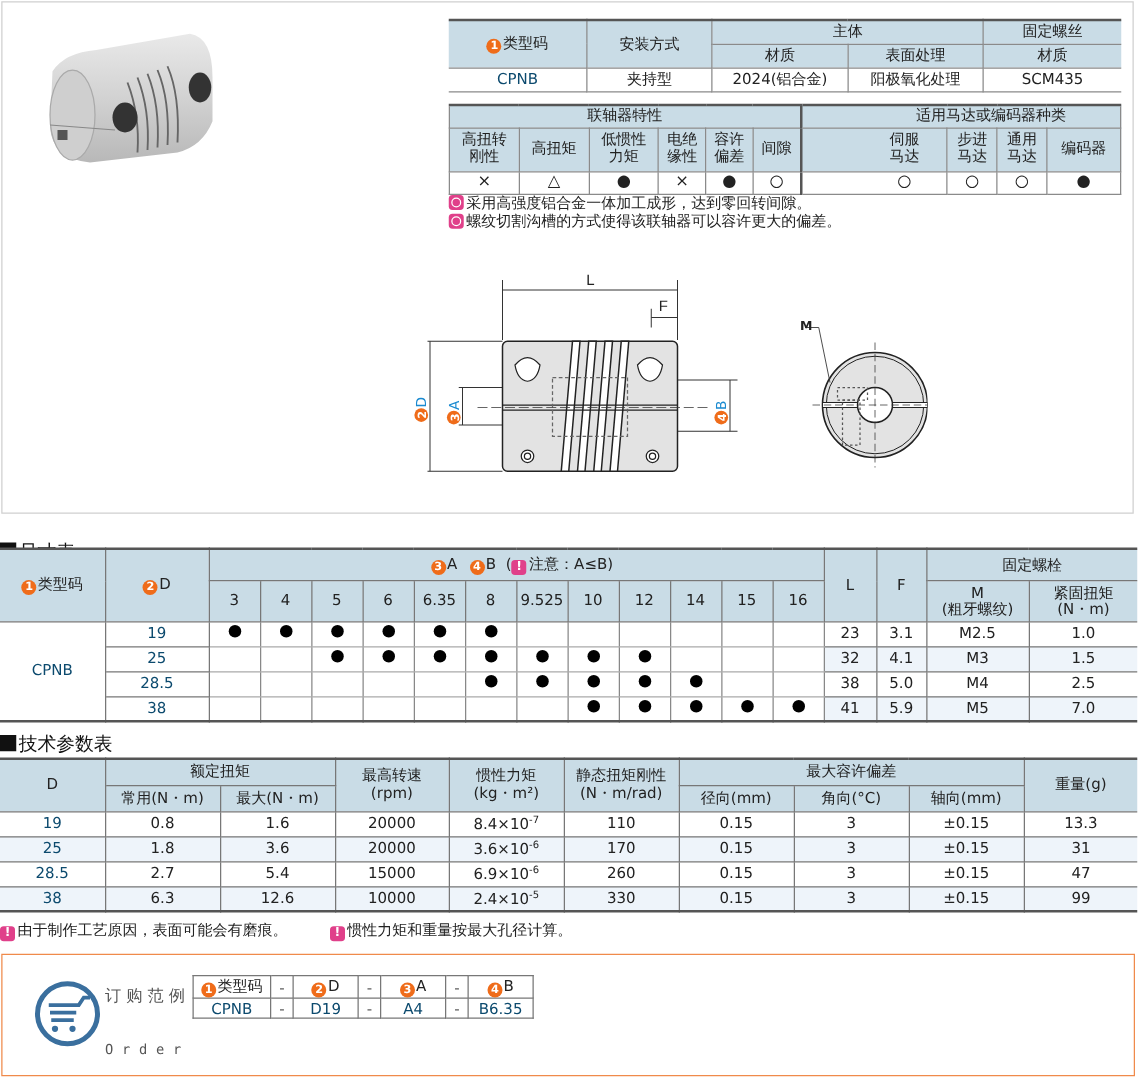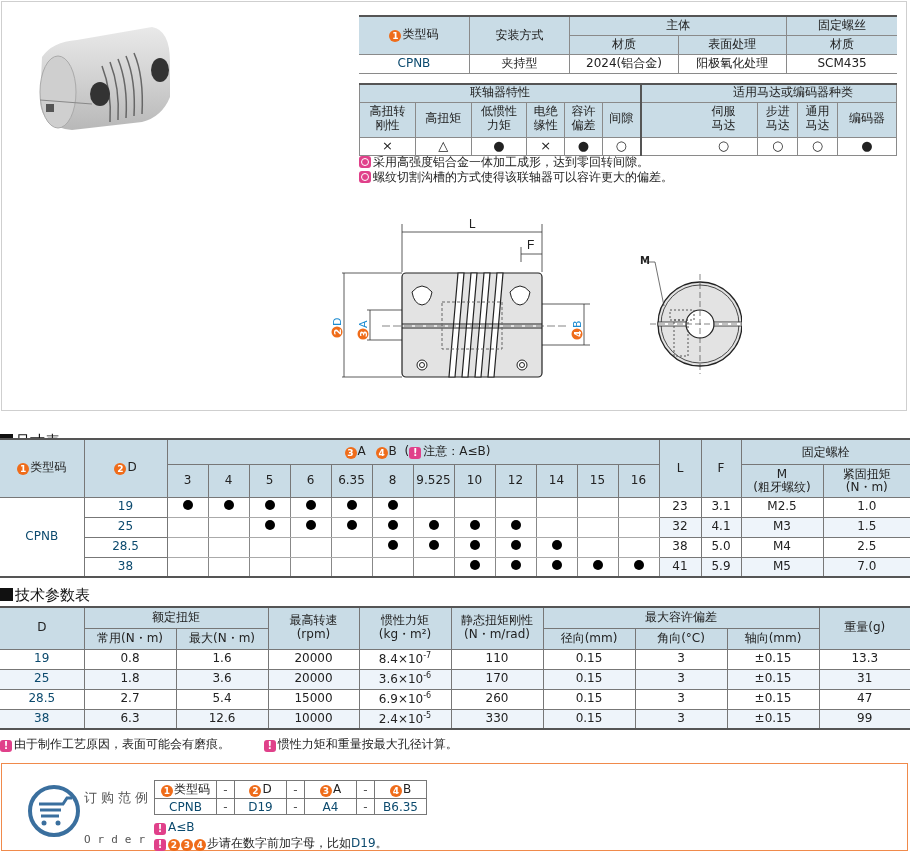--- a/index.html
+++ b/index.html
@@ -34,21 +34,21 @@
   .dim-table tr td:last-child, .dim-table tr th:last-child { border-right: none; }
   .dim-table td.sz { border-color: #aaa #888; }
   .dot { display: inline-block; width: 10px; height: 10px; border-radius: 50%; background: #000; }
   .alt { background: #eef4fa; }
   .tech-table { position: absolute; left: 0; top: 606px; width: 910px; border-top: 2px solid #555; border-bottom: 2px solid #555; }
   .tech-table td, .tech-table th { border: 1px solid #777; text-align: center; font-weight: normal; font-size: 12px; height: 20px; line-height: 1.15; }
   .tech-table tr td:first-child, .tech-table tr th:first-child { border-left: none; }
   .tech-table tr td:last-child, .tech-table tr th:last-child { border-right: none; }
   .notes { position: absolute; left: 0; top: 736px; font-size: 12px; }
   .notes span.n { margin-right: 30px; }
-  .order-box { position: absolute; left: 1px; top: 763px; width: 907px; height: 88px; border: 1.5px solid #f08a4b; background: #fff; }
+  .order-box { position: absolute; left: 1px; top: 763px; width: 907px; height: 98px; border: 1.5px solid #f08a4b; background: #fff; }
   .cart { position: absolute; left: 25px; top: 20px; }
   .order-label { position: absolute; left: 82px; top: 25px; color: #555; font-size: 13px; letter-spacing: 4px; line-height: 18px; }
   .order-label .en { font-family: "DejaVu Sans Mono", "Liberation Mono", monospace; letter-spacing: 7px; font-size: 11px; margin-top: 24px; }
   .order-table { position: absolute; left: 152px; top: 16px; border: 1.5px solid #555; }
   .order-table td { border: 1px solid #777; text-align: center; font-size: 12px; height: 16px; padding: 0 3px; }
   .order-table td.d { width: 18px; color: #555; }
   .order-table td.c { width: 52px; }
   .order-notes { position: absolute; left: 152px; top: 55px; font-size: 12px; line-height: 16px; }
 </style>
 </head>
@@ -432,17 +432,13 @@
       <td class="blue">CPNB</td>
       <td class="d blue">-</td>
       <td class="blue">D19</td>
       <td class="d blue">-</td>
       <td class="blue">A4</td>
       <td class="d blue">-</td>
       <td class="blue">B6.35</td>
     </tr>
   </tbody>
     </table>
-  <div class="order-notes">
-    <div><span class="warn">!</span><span class="blue">A≤B</span></div>
-    <div><span class="warn">!</span><span class="num">2</span><span class="num">3</span><span class="num">4</span><span>步请在数字前加字母，比如</span><span class="blue">D19</span><span>。</span></div>
-  </div>
 </div>
 
 </body></html>

